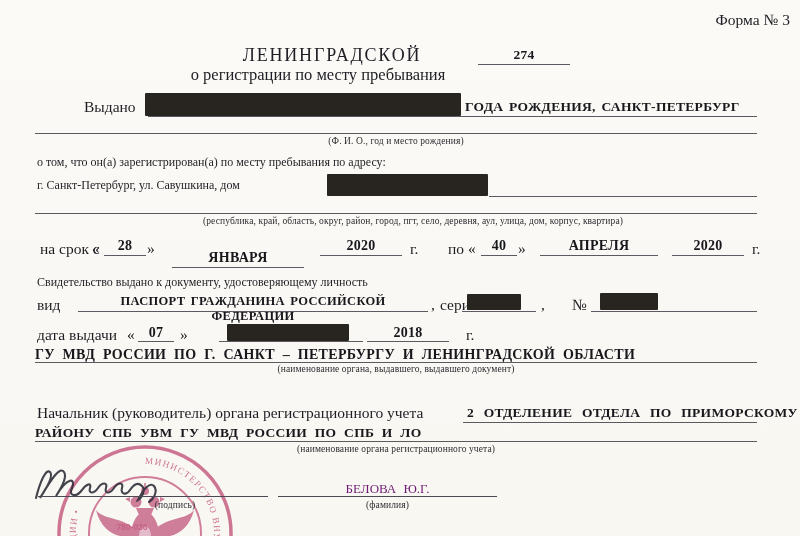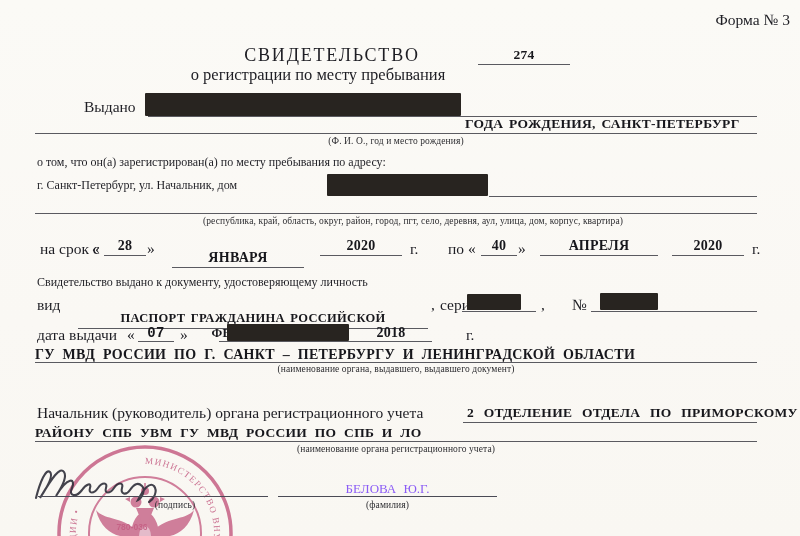--- a/index.html
+++ b/index.html
@@ -13,46 +13,46 @@
   .lbl{font-size:15.5px;}
   .big{font-size:12px;}
   .boldval{font-weight:bold;font-size:14px;letter-spacing:.3px;color:#17171c;}
   .cap{font-size:9.5px;color:#2c2c30;letter-spacing:.1px;}
   .center{text-align:center;}
   .hline{position:absolute;height:0;border-top:1px solid #5a5a60;}
   .cell{position:absolute;text-align:center;border-bottom:1px solid #5a5a60;}
   .redact{position:absolute;background:#282420;border-radius:1px;}
   .title{font-size:18px;letter-spacing:1.8px;}
   .subtitle{font-size:16.5px;}
-  .wsp2{word-spacing:2px;margin-top:17px;}
+  .wsp2{word-spacing:2px;}
   .wsp4{word-spacing:4px;}
   .wsp6{word-spacing:6px;}
   .stamp-svg{position:absolute;left:48px;top:436px;filter:blur(.3px);opacity:.9;}
   .sig-svg{position:absolute;left:30px;top:458px;}
 </style>
 </head>
 <body>
 
 <div class="abs lbl" style="left:660px;top:11px;width:130px;text-align:right;">Форма № 3</div>
 
-<div class="abs title center" style="left:212px;top:45px;width:240px;">СВИДЕТЕЛЬСТВО</div>
+<div class="abs title center" style="left:212px;top:45px;width:240px;">ЛЕНИНГРАДСКОЙ</div>
 
 <div class="abs center boldval" style="left:478px;top:47px;width:92px;height:17px;border-bottom:1px solid #5a5a60;font-size:13.5px;">274</div>
 
 <div class="abs subtitle center" style="left:178px;top:65px;width:280px;">о регистрации по месту пребывания</div>
 
 <div class="abs lbl" style="left:84px;top:98px;">Выдано</div>
 <div class="redact" style="left:145px;top:93px;width:316px;height:23px;"></div>
 <div class="abs boldval wsp2" style="left:465px;top:99px;font-size:13.5px;">ГОДА РОЖДЕНИЯ, САНКТ-ПЕТЕРБУРГ</div>
 <div class="hline" style="left:148px;top:116px;width:609px;"></div>
 <div class="hline" style="left:35px;top:133px;width:722px;"></div>
 <div class="abs cap center" style="left:35px;top:136px;width:722px;">(Ф. И. О., год и место рождения)</div>
 
 <div class="abs big" style="left:37px;top:155px;">о том, что он(а) зарегистрирован(а) по месту пребывания по адресу:</div>
-<div class="abs big" style="left:37px;top:178px;">г. Санкт-Петербург, ул. Начальник, дом</div>
+<div class="abs big" style="left:37px;top:178px;">г. Санкт-Петербург, ул. Савушкина, дом</div>
 <div class="redact" style="left:327px;top:174px;width:161px;height:22px;"></div>
 <div class="hline" style="left:489px;top:196px;width:268px;"></div>
 <div class="hline" style="left:35px;top:213px;width:722px;"></div>
 <div class="abs cap center" style="left:52px;top:216px;width:722px;">(республика, край, область, округ, район, город, пгт, село, деревня, аул, улица, дом, корпус, квартира)</div>
 
 <div class="abs lbl" style="left:40px;top:240px;">на срок с</div>
 <span class="abs lbl" style="left:92px;top:240px;">«</span>
 <div class="cell boldval" style="left:104px;top:238px;width:42px;height:17px;">28</div>
 <span class="abs lbl" style="left:147px;top:240px;">»</span>
 <div class="cell boldval" style="left:172px;top:250px;width:132px;height:17px;">ЯНВАРЯ</div>
@@ -74,25 +74,25 @@
 <div class="abs lbl" style="left:440px;top:296px;">серия</div>
 <div class="cell" style="left:462px;top:294px;width:74px;height:17px;"></div>
 <div class="redact" style="left:467px;top:294px;width:54px;height:16px;"></div>
 <span class="abs lbl" style="left:541px;top:296px;">,</span>
 <div class="abs lbl" style="left:572px;top:296px;">№</div>
 <div class="cell" style="left:591px;top:294px;width:166px;height:17px;"></div>
 <div class="redact" style="left:600px;top:293px;width:58px;height:17px;"></div>
 
 <div class="abs lbl" style="left:37px;top:326px;">дата выдачи</div>
 <span class="abs lbl" style="left:127px;top:326px;">«</span>
-<div class="cell boldval" style="left:138px;top:325px;width:36px;height:16px;font-family:Liberation Mono, monospace;">07</div>
+<div class="cell boldval" style="left:138px;top:325px;width:36px;height:16px;">07</div>
 <span class="abs lbl" style="left:180px;top:326px;">»</span>
 <div class="cell" style="left:219px;top:325px;width:144px;height:16px;"></div>
 <div class="redact" style="left:227px;top:324px;width:122px;height:17px;"></div>
-<div class="cell boldval" style="left:350px;top:325px;width:82px;height:16px;">2018</div>
+<div class="cell boldval" style="left:367px;top:325px;width:82px;height:16px;">2018</div>
 <span class="abs lbl" style="left:466px;top:326px;">г.</span>
 
 <div class="abs boldval wsp4" style="left:35px;top:347px;">ГУ МВД РОССИИ ПО Г. САНКТ – ПЕТЕРБУРГУ И ЛЕНИНГРАДСКОЙ ОБЛАСТИ</div>
 <div class="hline" style="left:35px;top:362px;width:722px;"></div>
 <div class="abs cap center" style="left:35px;top:364px;width:722px;">(наименование органа, выдавшего, выдавшего документ)</div>
 
 <div class="abs lbl" style="left:37px;top:404px;">Начальник (руководитель) органа регистрационного учета</div>
 <div class="abs boldval wsp6" style="left:467px;top:405px;font-size:13.5px;">2 ОТДЕЛЕНИЕ ОТДЕЛА ПО ПРИМОРСКОМУ</div>
 <div class="hline" style="left:463px;top:422px;width:294px;"></div>
 <div class="abs boldval wsp4" style="left:35px;top:425px;font-size:13.5px;">РАЙОНУ СПБ УВМ ГУ МВД РОССИИ ПО СПБ И ЛО</div>
@@ -133,15 +133,15 @@
            C56,26 62,24 60,30 C58,36 64,36 68,30
            C72,24 78,24 76,30 C74,36 80,36 84,30
            C88,24 94,24 92,30 C90,36 96,38 100,32
            C104,26 108,24 112,28 C116,32 112,40 108,42
            C114,30 120,24 124,28 C128,33 124,41 119,44" fill="none" stroke="#2f2f3a" stroke-width="2.1" stroke-linecap="round" opacity=".9"></path>
 </svg>
 
 <div class="hline" style="left:38px;top:496px;width:230px;border-top-color:#4a4a55;"></div>
 <div class="abs cap center" style="left:115px;top:500px;width:120px;">(подпись)</div>
 
-<div class="abs center wsp4" style="left:278px;top:481px;width:219px;font-size:13px;color:#8b5cf6;">БЕЛОВА Ю.Г.</div>
+<div class="abs center wsp4" style="left:278px;top:481px;width:219px;font-size:13px;color:#701a75;">БЕЛОВА Ю.Г.</div>
 <div class="hline" style="left:278px;top:496px;width:219px;border-top-color:#4a4a55;"></div>
 <div class="abs cap center" style="left:278px;top:500px;width:219px;">(фамилия)</div>
 
 </body></html>

